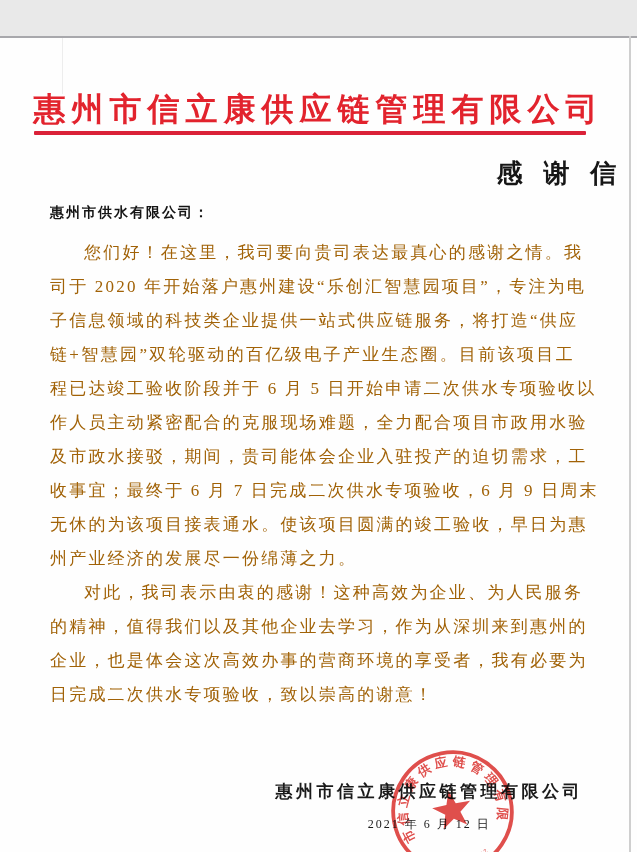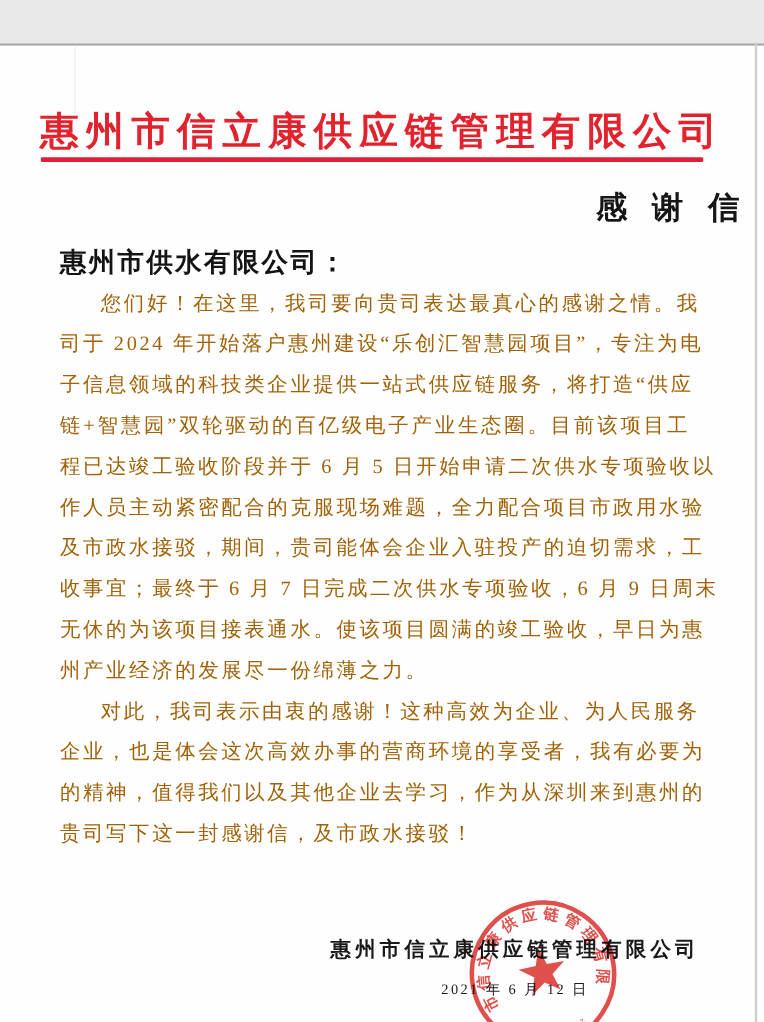--- a/index.html
+++ b/index.html
@@ -36,21 +36,21 @@
     position:absolute;left:0;top:120px;width:637px;
     text-align:right;
     font-size:26px;
     font-weight:600;
     letter-spacing:0.8em;
     text-indent:0.8em;
     color:#161616;
   }
   .salutation{
     position:absolute;left:50px;top:168px;width:540px;
-    font-size:22px;
+    font-size:14px;
     font-weight:bold;
     letter-spacing:2px;
     color:#141414;
   }
   .body-text{
     position:absolute;left:50px;top:200px;width:525px;
     font-size:17px;
     letter-spacing:2.2px;
     line-height:34px;
     color:#a16207;
@@ -106,33 +106,33 @@
   <div class="letterhead">惠州市信立康供应链管理有限公司</div>
 
   <div class="letterhead-rule"></div>
 
   <div class="letter-title">感谢信</div>
 
   <div class="salutation">惠州市供水有限公司：</div>
 
   <div class="body-text">
       <div class="line first">您们好！在这里，我司要向贵司表达最真心的感谢之情。我</div>
-      <div class="line">司于 2024 年开始落户惠州建设“乐创汇智慧园项目”，专注为电</div>
+      <div class="line">司于 2020 年开始落户惠州建设“乐创汇智慧园项目”，专注为电</div>
       <div class="line">子信息领域的科技类企业提供一站式供应链服务，将打造“供应</div>
       <div class="line">链+智慧园”双轮驱动的百亿级电子产业生态圈。目前该项目工</div>
       <div class="line">程已达竣工验收阶段并于 6 月 5 日开始申请二次供水专项验收以</div>
       <div class="line">作人员主动紧密配合的克服现场难题，全力配合项目市政用水验</div>
       <div class="line">及市政水接驳，期间，贵司能体会企业入驻投产的迫切需求，工</div>
       <div class="line">收事宜；最终于 6 月 7 日完成二次供水专项验收，6 月 9 日周末</div>
       <div class="line">无休的为该项目接表通水。使该项目圆满的竣工验收，早日为惠</div>
       <div class="line last">州产业经济的发展尽一份绵薄之力。</div>
       <div class="line first">对此，我司表示由衷的感谢！这种高效为企业、为人民服务</div>
+      <div class="line">的精神，值得我们以及其他企业去学习，作为从深圳来到惠州的</div>
       <div class="line">企业，也是体会这次高效办事的营商环境的享受者，我有必要为</div>
-      <div class="line">的精神，值得我们以及其他企业去学习，作为从深圳来到惠州的</div>
-      <div class="line last">贵司写下这一封感谢信，及市政水接驳！</div>
+      <div class="line last">日完成二次供水专项验收，致以崇高的谢意！</div>
     </div>
 
   <div class="signature-block">
     <div class="signature-company">惠州市信立康供应链管理有限公司</div>
     <div class="signature-date">2021 年 6 月 12 日</div>
   </div>
 
   <div class="stamp">
     <svg viewBox="0 0 150 150" xmlns="http://www.w3.org/2000/svg">
       <defs>

